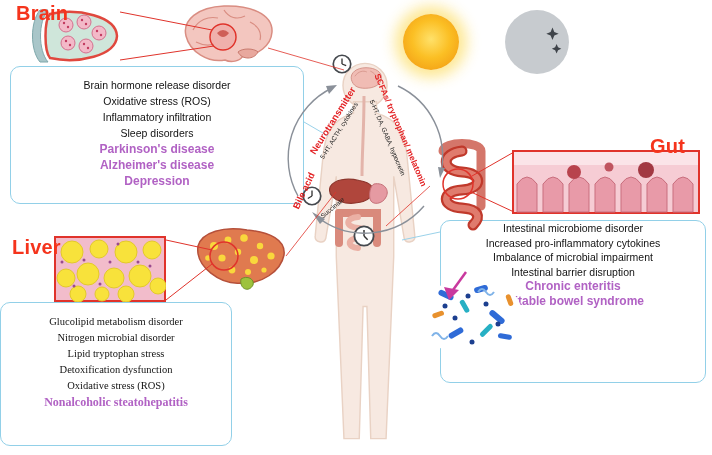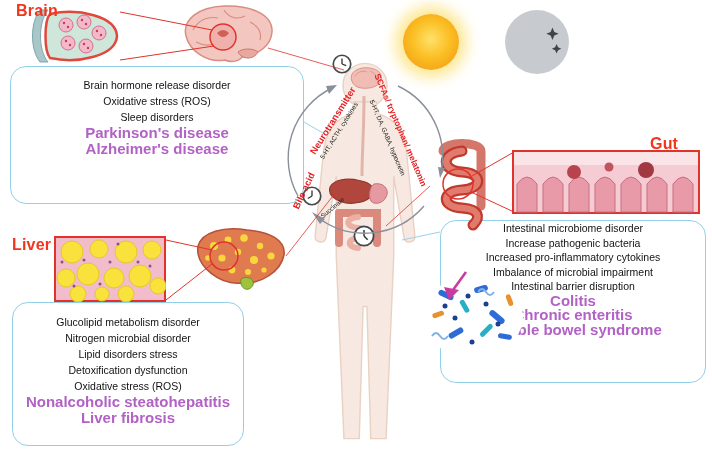--- a/index.html
+++ b/index.html
@@ -1,22 +1,22 @@
 <!DOCTYPE html>
 <html><head>
 <meta charset="utf-8">
 <style>
   * { margin:0; padding:0; box-sizing:border-box; }
   html,body { background:#fff; font-family:"Liberation Sans", sans-serif; }
   .canvas { position:relative; width:712px; height:455px; background:#fff; overflow:hidden; }
 
-  .organ-label { position:absolute; z-index:7; font-size:16px; font-weight:bold; color:#f5341c; letter-spacing:0.2px; }
-  .panel { position:absolute; z-index:2; border:1.6px solid #92d0e8; border-radius:16px; background:#fff; text-align:center; }
+  .organ-label { position:absolute; z-index:7; font-size:20px; font-weight:bold; color:#f5341c; letter-spacing:0.2px; }
+  .panel { position:absolute; z-index:2; border:1.6px solid #92d0e8; border-radius:10px; background:#fff; text-align:center; }
   .cond { font-size:10.5px; color:#121212; line-height:16px; white-space:nowrap; }
-  .dis  { font-size:15px; color:#b162c4; font-weight:bold; line-height:16px; white-space:nowrap; }
+  .dis  { font-size:12px; color:#b162c4; font-weight:bold; line-height:16px; white-space:nowrap; }
   .panel.gut .cond, .panel.gut .dis { line-height:14.5px; }
 
   .icon { position:absolute; z-index:4; }
   .icon svg { display:block; width:100%; height:100%; }
   .organlet { position:absolute; z-index:5; }
   .organlet svg { display:block; width:100%; height:100%; }
 
   .overlay { position:absolute; inset:0; width:712px; height:455px; z-index:6; pointer-events:none; }
 
   .sun { position:absolute; z-index:4; left:403px; top:14px; width:56px; height:56px; border-radius:50%;
@@ -32,21 +32,21 @@
   .lbl-bile  { left:284px; top:185px; font-size:9.5px; transform:rotate(-65deg); }
   .med-left   { left:306px; top:127px; transform:rotate(-58deg); }
   .med-right  { left:347px; top:134px; transform:rotate(67deg); }
   .med-bottom { left:318px; top:204px; transform:rotate(-40deg); }
 
   .brain-label { left:16px;  top:2px;   }
   .liver-label { left:12px;  top:236px; }
   .gut-label   { left:650px; top:135px; }
 
   .panel.brain { left:10px;  top:66px;  width:294px; height:138px; padding-top:10px; }
-  .panel.liver { left:12px;   top:302px; width:232px; height:144px; padding-top:11px; }
+  .panel.liver { left:0;   top:302px; width:232px; height:144px; padding-top:11px;font-family:Liberation Serif, serif; }
   .panel.gut   { left:440px; top:220px; width:266px; height:163px; padding-top:0; }
 
   .synapse   { left:28px;  top:8px;   width:92px;  height:56px; }
   .brainpic  { left:178px; top:2px;   width:98px;  height:64px; }
   .histology { left:54px;  top:236px; width:112px; height:66px; }
   .liverpic  { left:194px; top:222px; width:94px;  height:72px; }
   .intestine { left:428px; top:136px; width:68px;  height:98px; }
   .gutwall   { left:512px; top:150px; width:188px; height:64px; }
   .microbes  { left:420px; top:276px; width:104px; height:82px; z-index:5; }
 
@@ -69,57 +69,56 @@
       <circle cx="70" cy="27" r="23" fill="#f7e9e1" stroke="#e9d2c4" stroke-width="1.5"></circle>
       <path d="M58,44 L58,56 C36,62 28,78 26,102 L18,184 C17,191 27,193 29,187 L40,122 L40,206 L48,396 L64,396 L68,258 L72,258 L76,396 L92,396 L100,206 L100,122 L111,187 C113,193 123,191 122,184 L114,102 C112,78 104,62 82,56 L82,44 Z" fill="#f7e9e1" stroke="#e9d2c4" stroke-width="1.5"></path>
     </svg>
   </div>
 
   <div class="panel brain">
     <div>
 
     <div class="cond">Brain hormone release disorder</div>
         <div class="cond">Oxidative stress (ROS)</div>
+        <div class="cond">Inflammatory infiltration</div>
         <div class="cond">Sleep disorders</div>
       </div>
     <div>
 
     <div class="dis">Parkinson's disease</div>
         <div class="dis">Alzheimer's disease</div>
+        <div class="dis">Depression</div>
       </div>
   </div>
 
   <div class="panel liver">
     <div>
 
     <div class="cond">Glucolipid metabolism disorder</div>
         <div class="cond">Nitrogen microbial disorder</div>
-        <div class="cond">Lipid disorders stress</div>
+        <div class="cond">Lipid tryptophan stress</div>
         <div class="cond">Detoxification dysfunction</div>
         <div class="cond">Oxidative stress (ROS)</div>
       </div>
     <div>
 
         <div class="dis">Nonalcoholic steatohepatitis</div>
-        <div class="dis">Liver fibrosis</div>
       </div>
   </div>
 
   <div class="panel gut">
     <div>
 
     <div class="cond">Intestinal microbiome disorder</div>
-        <div class="cond">Increase pathogenic bacteria</div>
         <div class="cond">Increased pro-inflammatory cytokines</div>
         <div class="cond">Imbalance of microbial impairment</div>
         <div class="cond">Intestinal barrier disruption</div>
       </div>
     <div>
 
-    <div class="dis">Colitis</div>
         <div class="dis">Chronic enteritis</div>
         <div class="dis">Irritable bowel syndrome</div>
       </div>
   </div>
 
   <div class="organ-label brain-label">Brain</div>
   <div class="organ-label liver-label">Liver</div>
   <div class="organ-label gut-label">Gut</div>
 
   <div class="icon synapse">

